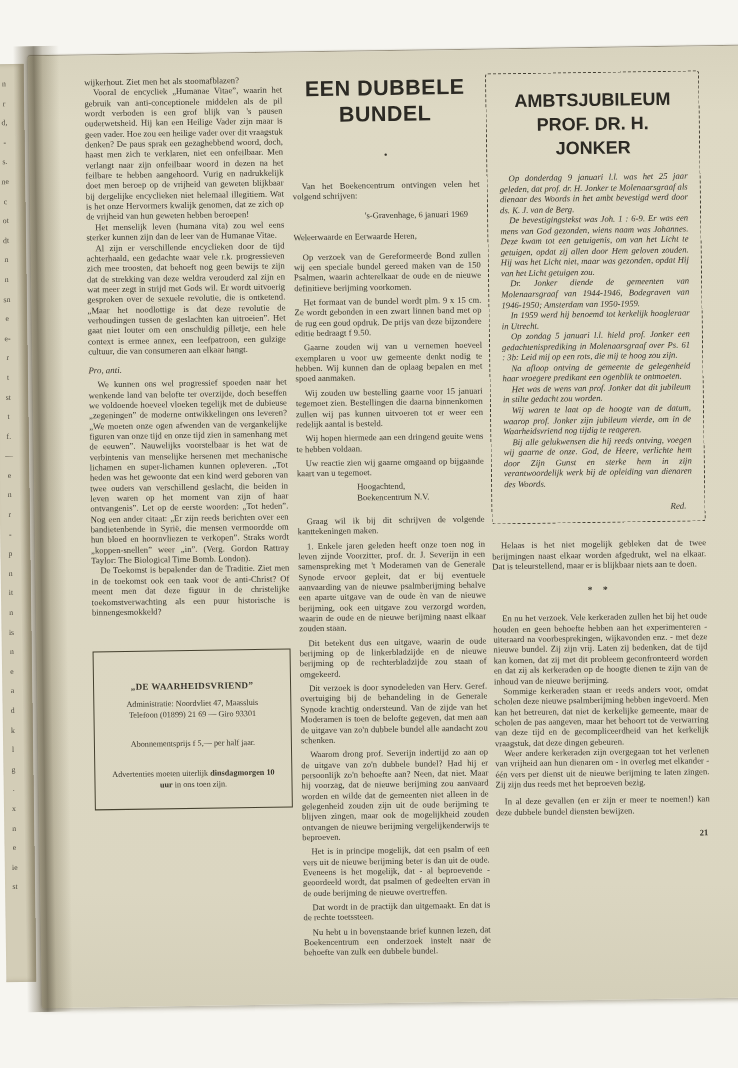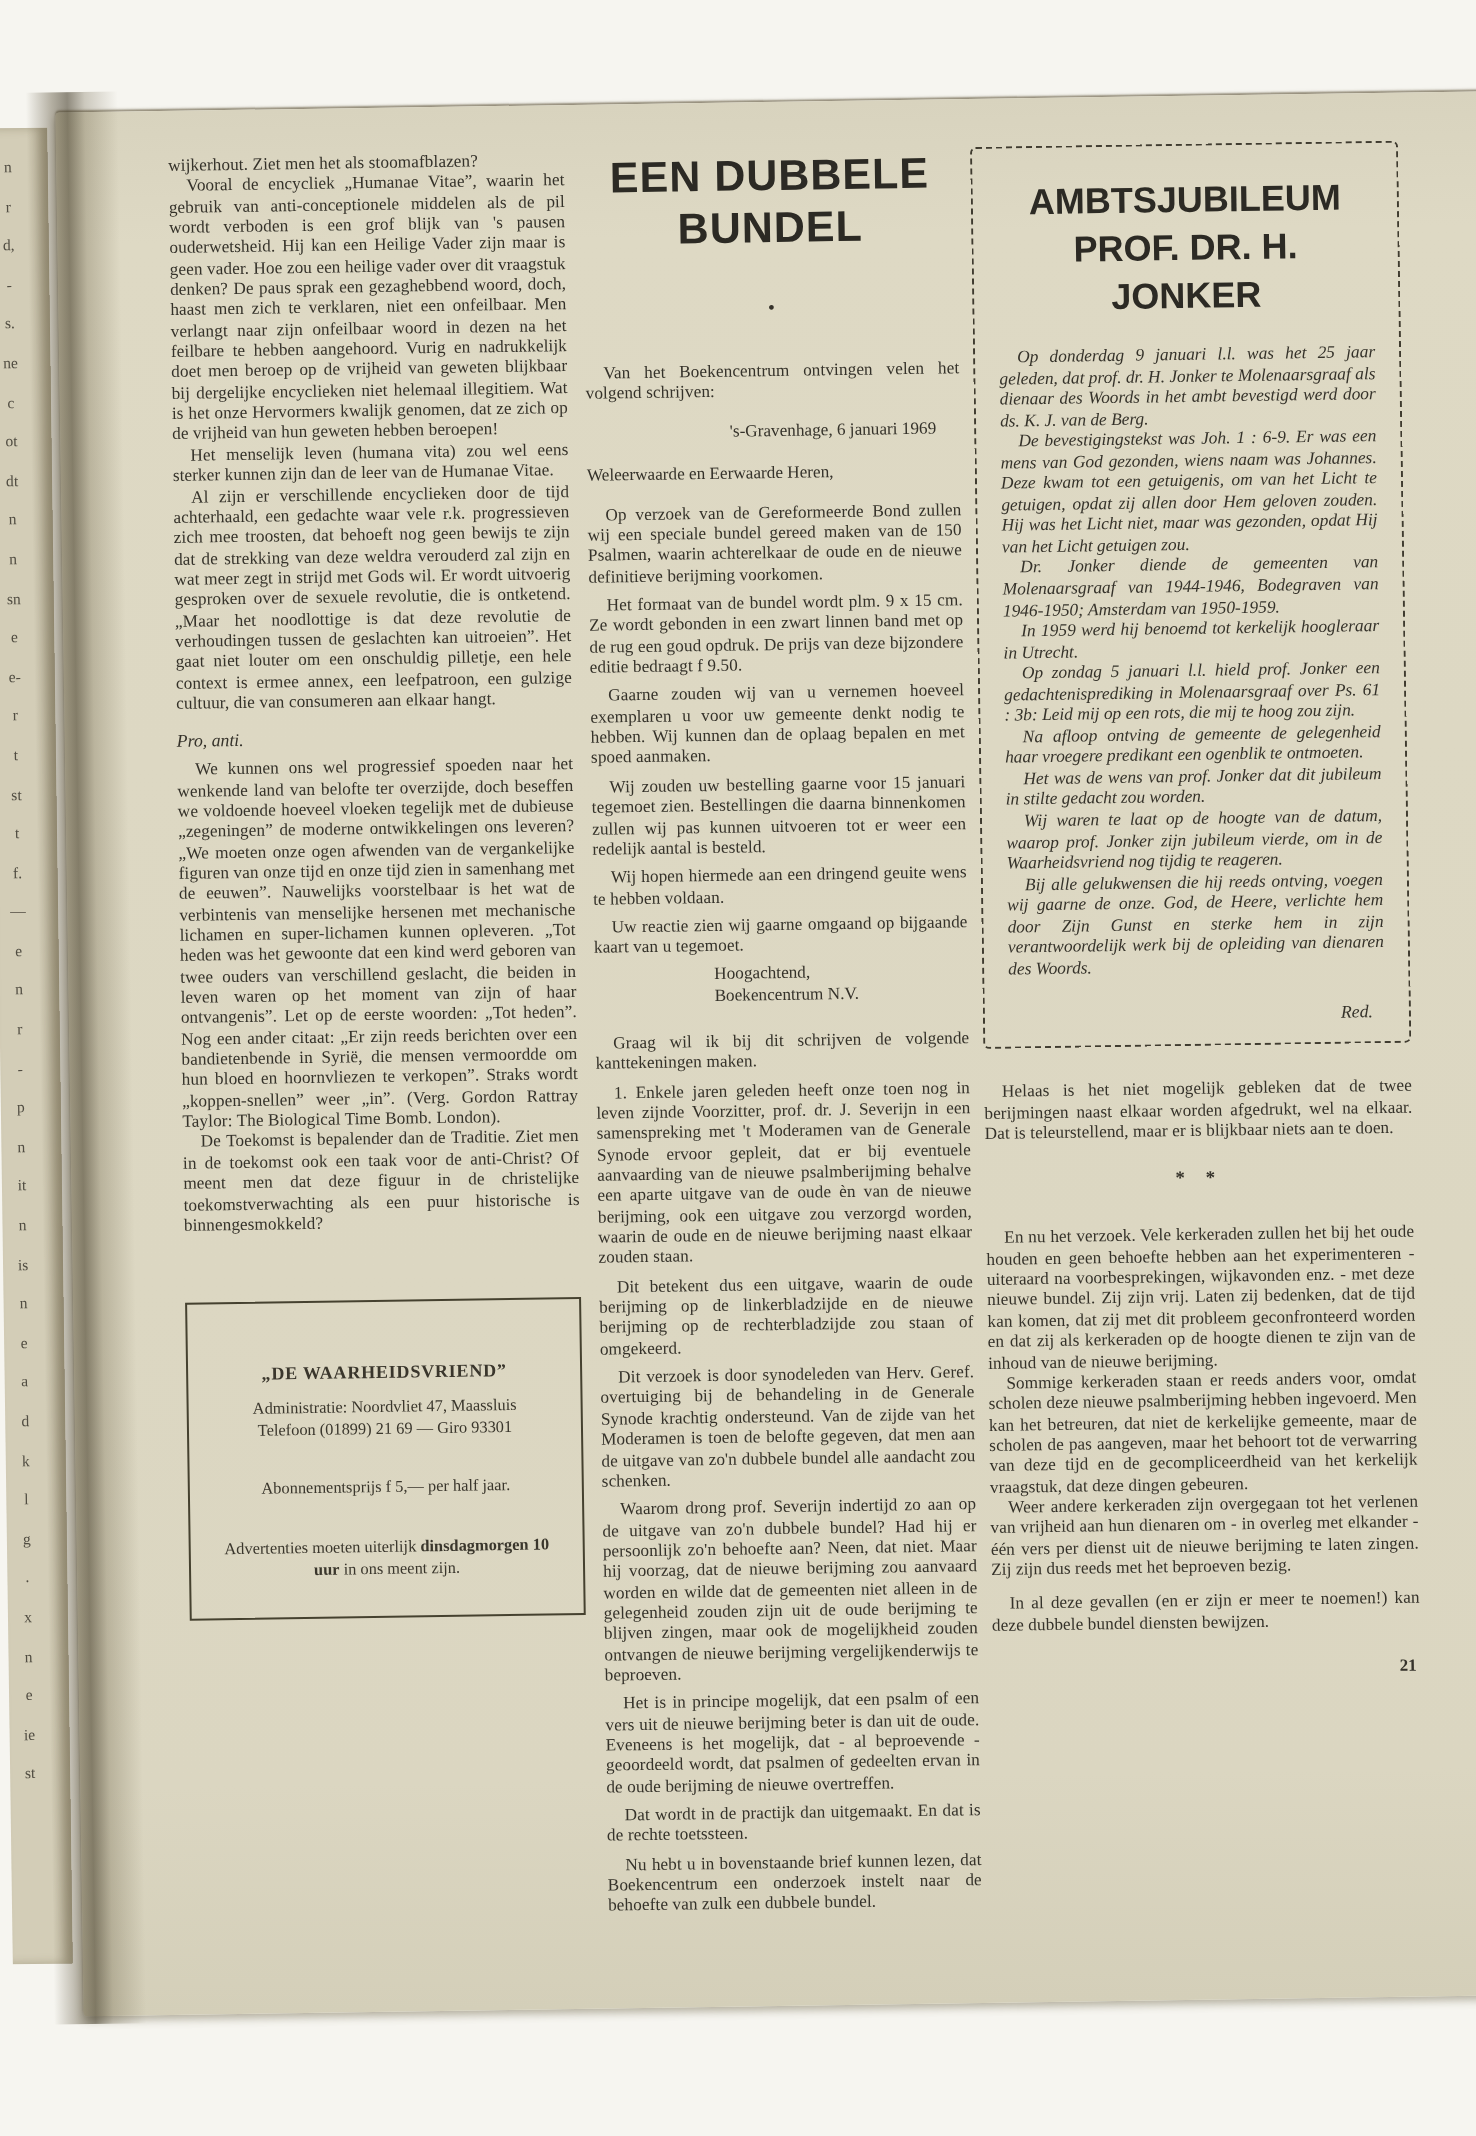--- a/index.html
+++ b/index.html
@@ -114,21 +114,21 @@
       <p class="body-p indent">Al zijn er verschillende encyclieken door de tijd achterhaald, een gedachte waar vele r.k. progressieven zich mee troosten, dat behoeft nog geen bewijs te zijn dat de strekking van deze weldra verouderd zal zijn en wat meer zegt in strijd met Gods wil. Er wordt uitvoerig gesproken over de sexuele revolutie, die is ontketend. „Maar het noodlottige is dat deze revolutie de verhoudingen tussen de geslachten kan uitroeien”. Het gaat niet louter om een onschuldig pilletje, een hele context is ermee annex, een leefpatroon, een gulzige cultuur, die van consumeren aan elkaar hangt.</p>
       <h3 class="sub-italic">Pro, anti.</h3>
       <p class="body-p indent">We kunnen ons wel progressief spoeden naar het wenkende land van belofte ter overzijde, doch beseffen we voldoende hoeveel vloeken tegelijk met de dubieuse „zegeningen” de moderne ontwikkelingen ons leveren? „We moeten onze ogen afwenden van de vergankelijke figuren van onze tijd en onze tijd zien in samenhang met de eeuwen”. Nauwelijks voorstelbaar is het wat de verbintenis van menselijke hersenen met mechanische lichamen en super-lichamen kunnen opleveren. „Tot heden was het gewoonte dat een kind werd geboren van twee ouders van verschillend geslacht, die beiden in leven waren op het moment van zijn of haar ontvangenis”. Let op de eerste woorden: „Tot heden”. Nog een ander citaat: „Er zijn reeds berichten over een bandietenbende in Syrië, die mensen vermoordde om hun bloed en hoornvliezen te verkopen”. Straks wordt „koppen-snellen” weer „in”. (Verg. Gordon Rattray Taylor: The Biological Time Bomb. London).</p>
       <p class="body-p indent">De Toekomst is bepalender dan de Traditie. Ziet men in de toekomst ook een taak voor de anti-Christ? Of meent men dat deze figuur in de christelijke toekomstverwachting als een puur historische is binnengesmokkeld?</p>
 
       <div class="ad-box">
         <div class="ad-title">„DE WAARHEIDSVRIEND”</div>
         <div class="ad-line">Administratie: Noordvliet 47, Maassluis</div>
         <div class="ad-line">Telefoon (01899) 21 69 — Giro 93301</div>
         <div class="ad-line ad-sub">Abonnementsprijs f 5,— per half jaar.</div>
-        <div class="ad-notice"><span>Advertenties moeten uiterlijk</span> <b>dinsdagmorgen 10 uur</b> <span>in ons meent zijn.</span></div>
+        <div class="ad-notice"><span>Advertenties moeten uiterlijk</span> <b>dinsdagmorgen 10 uur</b> <span>in ons toen zijn.</span></div>
       </div>
     </div>
 
     <div class="col col-mid">
       <h1 class="article-title">EEN DUBBELE BUNDEL</h1>
       <div class="title-bullet">•</div>
       <p class="body-p indent">Van het Boekencentrum ontvingen velen het volgend schrijven:</p>
       <div class="dateline">'s-Gravenhage, 6 januari 1969</div>
       <p class="salutation">Weleerwaarde en Eerwaarde Heren,</p>
       <p class="body-p indent">Op verzoek van de Gereformeerde Bond zullen wij een speciale bundel gereed maken van de 150 Psalmen, waarin achterelkaar de oude en de nieuwe definitieve berijming voorkomen.</p>

